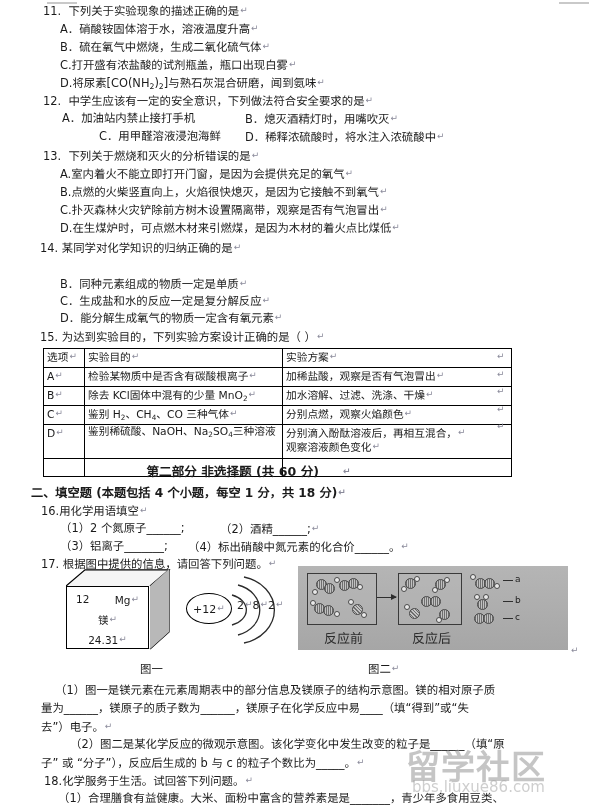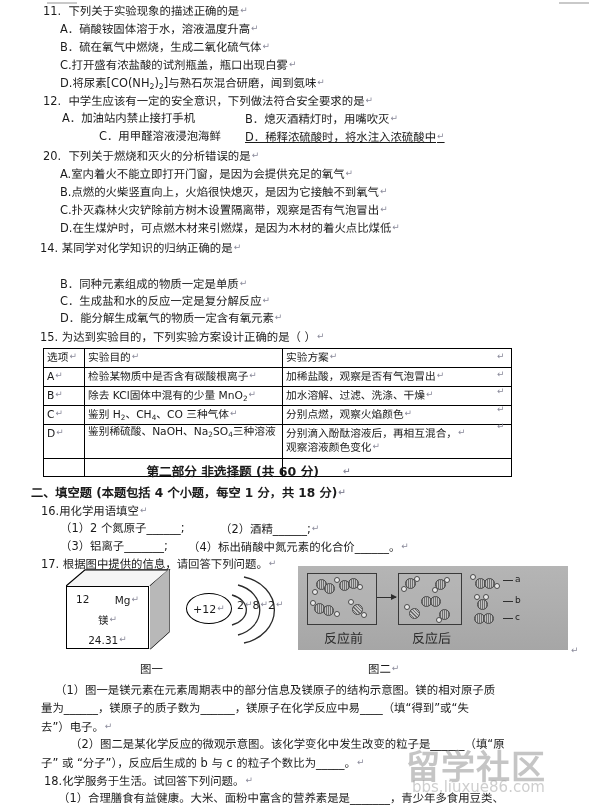--- a/index.html
+++ b/index.html
@@ -297,26 +297,26 @@
   </div>
   <div class="line" style="left:62px; top:112px;">
     <span>A．加油站内禁止接打手机</span>
   </div>
   <div class="line" style="left:245px; top:112px;">
     <span>B．熄灭酒精灯时，用嘴吹灭</span><span class="pilcrow">↵</span>
   </div>
   <div class="line" style="left:75px; top:130px;margin-left:24px;">
     <span>C．用甲醛溶液浸泡海鲜</span>
   </div>
-  <div class="line" style="left:245px; top:130px;text-decoration:underline;">
+  <div class="line" style="left:245px; top:130px;">
     <span>D．稀释浓硫酸时，将水注入浓硫酸中</span><span class="pilcrow">↵</span>
   </div>
 
   <div class="line" style="left:43px; top:149px;">
-    <span>20.</span>&nbsp;&nbsp;<span>下列关于燃烧和灭火的分析错误的是</span><span class="pilcrow">↵</span>
+    <span>13.</span>&nbsp;&nbsp;<span>下列关于燃烧和灭火的分析错误的是</span><span class="pilcrow">↵</span>
   </div>
   <div class="line" style="left:60px; top:167px;">
     <span>A.室内着火不能立即打开门窗，是因为会提供充足的氧气</span><span class="pilcrow">↵</span>
   </div>
   <div class="line" style="left:60px; top:185px;">
     <span>B.点燃的火柴竖直向上，火焰很快熄灭，是因为它接触不到氧气</span><span class="pilcrow">↵</span>
   </div>
   <div class="line" style="left:60px; top:203px;">
     <span>C.扑灭森林火灾铲除前方树木设置隔离带，观察是否有气泡冒出</span><span class="pilcrow">↵</span>
   </div>

